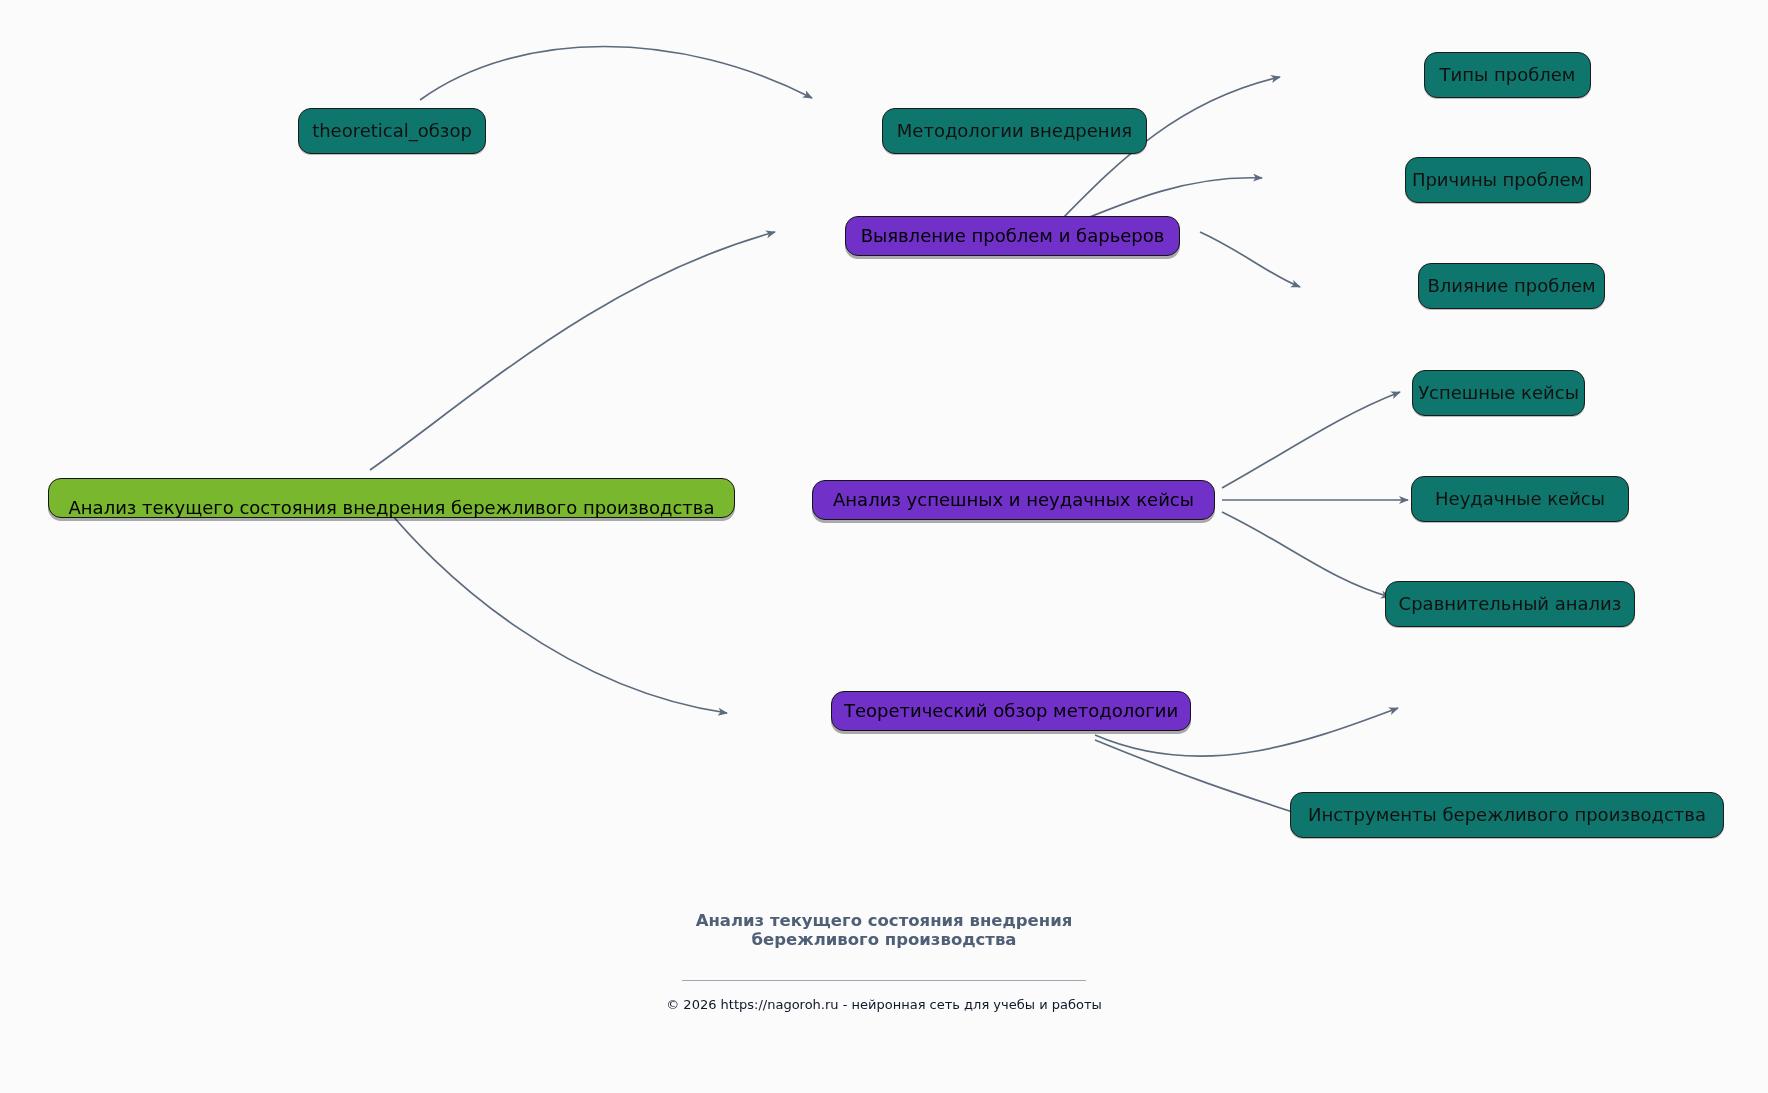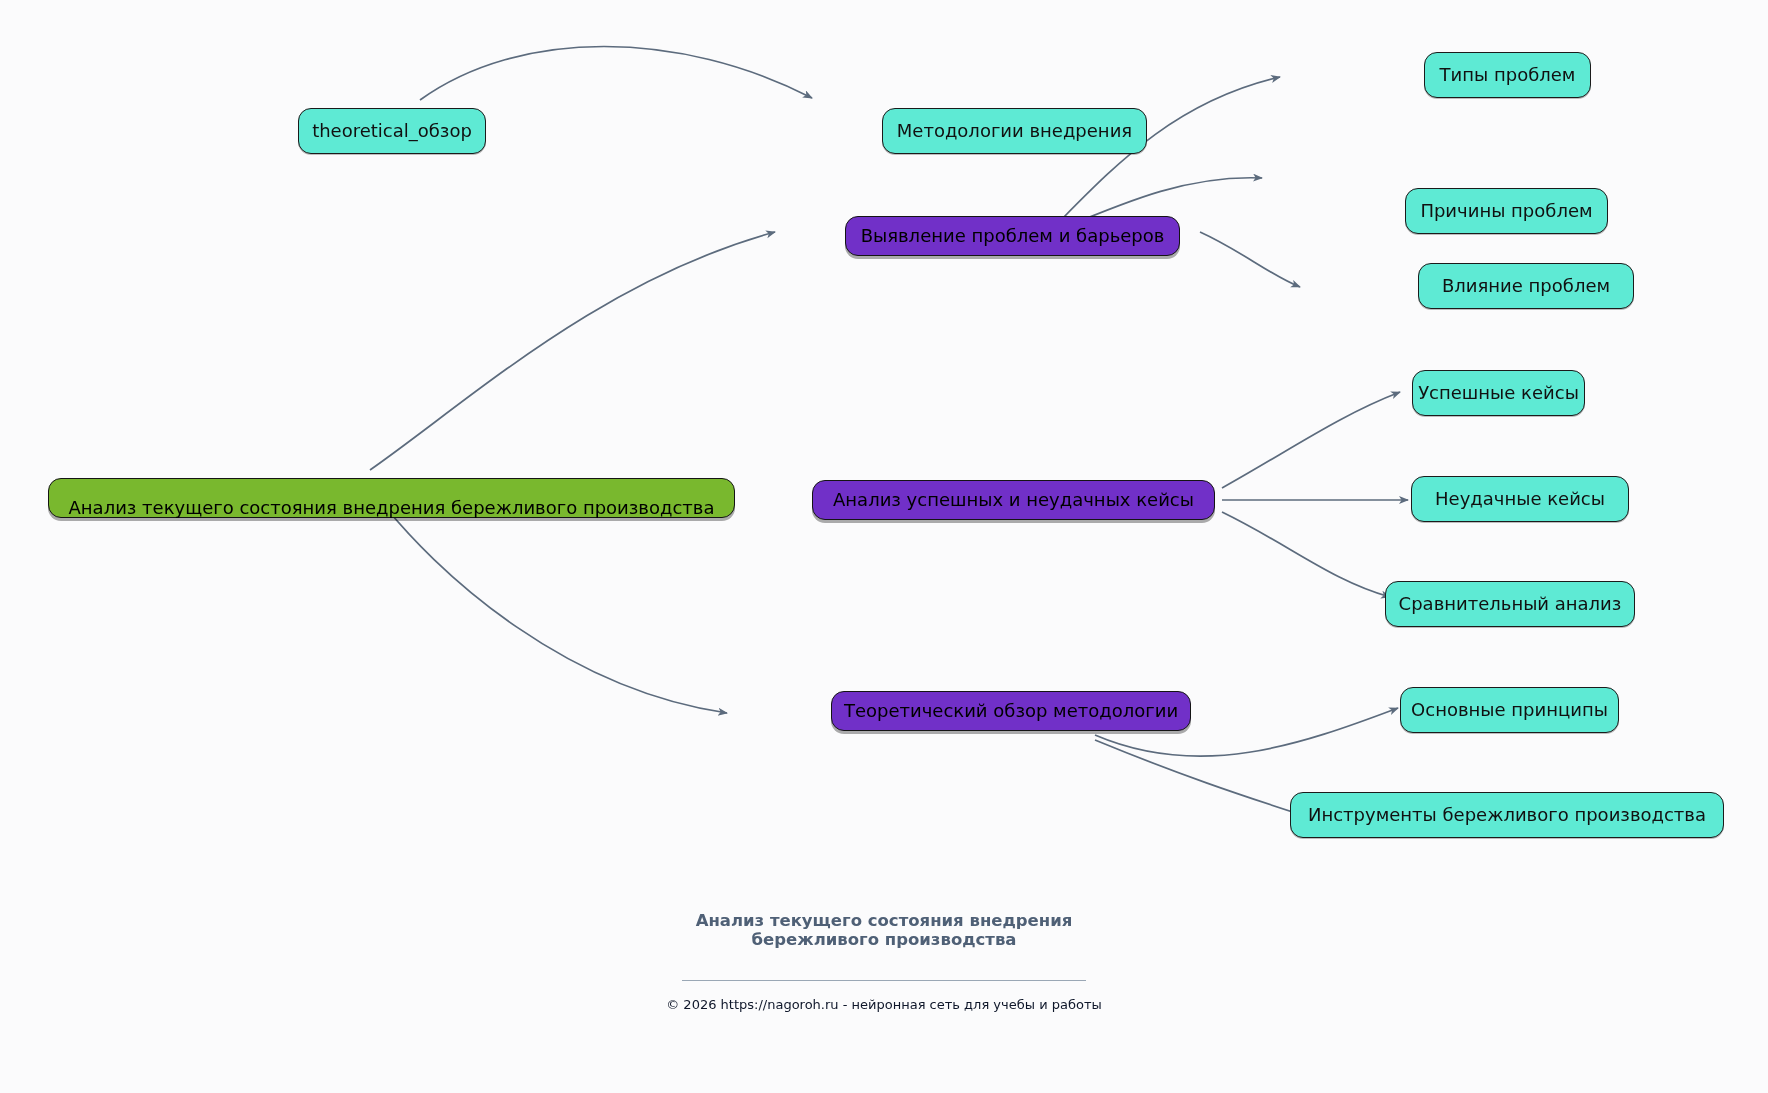--- a/index.html
+++ b/index.html
@@ -17,21 +17,21 @@
     position:absolute;
     box-sizing:border-box;
     display:flex;align-items:center;justify-content:center;
     border-radius:13px;
     white-space:nowrap;
     font-size:18px;
     color:#111;
     line-height:1;
   }
   .node.leaf{
-    background:#5eead4;
+    background:#0f766e;
     border:1.6px solid #1b1b1b;
     box-shadow:0 1px 0 rgba(0,0,0,0.25);
   }
   .node.branch{
     background:#7130c8;
     border:1.6px solid #141414;
     color:#000;
     box-shadow:0 3px 0 rgba(0,0,0,0.32);
   }
   .node.root{
@@ -112,46 +112,43 @@
   <div class="node root" style="left:48px;top:478px;width:687px;height:40px;font-size:18px;align-items:flex-end;">
     <span>Анализ текущего состояния внедрения бережливого производства</span>
   </div>
 
   <div class="node branch" style="left:845px;top:216px;width:335px;height:40px;">
     <span>Выявление проблем и барьеров</span>
   </div>
   <div class="node leaf" style="left:1424px;top:52px;width:167px;height:46px;">
     <span>Типы проблем</span>
   </div>
-  <div class="node leaf" style="left:1405px;top:157px;width:203px;height:46px;margin-top:31px;">
+  <div class="node leaf" style="left:1405px;top:157px;width:186px;height:46px;">
     <span>Причины проблем</span>
   </div>
-  <div class="node leaf" style="left:1418px;top:263px;width:216px;height:46px;">
+  <div class="node leaf" style="left:1418px;top:263px;width:187px;height:46px;">
     <span>Влияние проблем</span>
   </div>
 
   <div class="node branch" style="left:812px;top:480px;width:403px;height:40px;">
     <span>Анализ успешных и неудачных кейсы</span>
   </div>
   <div class="node leaf" style="left:1412px;top:370px;width:173px;height:46px;">
     <span>Успешные кейсы</span>
   </div>
   <div class="node leaf" style="left:1411px;top:476px;width:218px;height:46px;">
     <span>Неудачные кейсы</span>
   </div>
   <div class="node leaf" style="left:1385px;top:581px;width:250px;height:46px;">
     <span>Сравнительный анализ</span>
   </div>
 
   <div class="node branch" style="left:831px;top:691px;width:360px;height:40px;">
     <span>Теоретический обзор методологии</span>
   </div>
-  <div class="node leaf" style="left:1400px;top:687px;width:219px;height:46px;">
-    <span>Основные принципы</span>
-  </div>
   <div class="node leaf" style="left:1290px;top:792px;width:434px;height:46px;">
     <span>Инструменты бережливого производства</span>
   </div>
 
   <div class="footer footer-title">
     <div>Анализ текущего состояния внедрения</div>
     <div>бережливого производства</div>
   </div>
   <div class="footer-rule"></div>
   <div class="footer footer-copy">© 2026 https://nagoroh.ru - нейронная сеть для учебы и работы</div>

